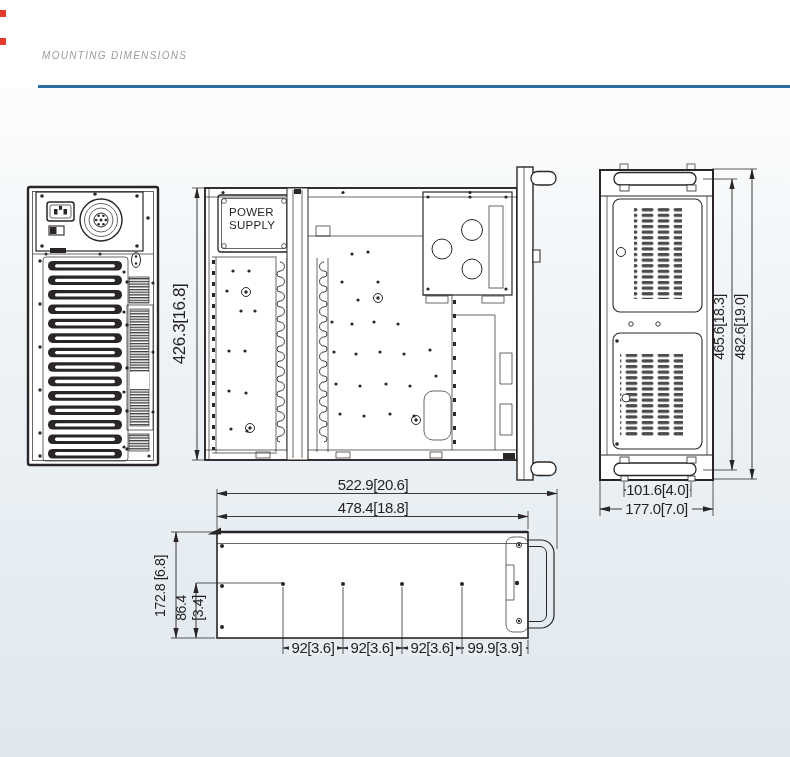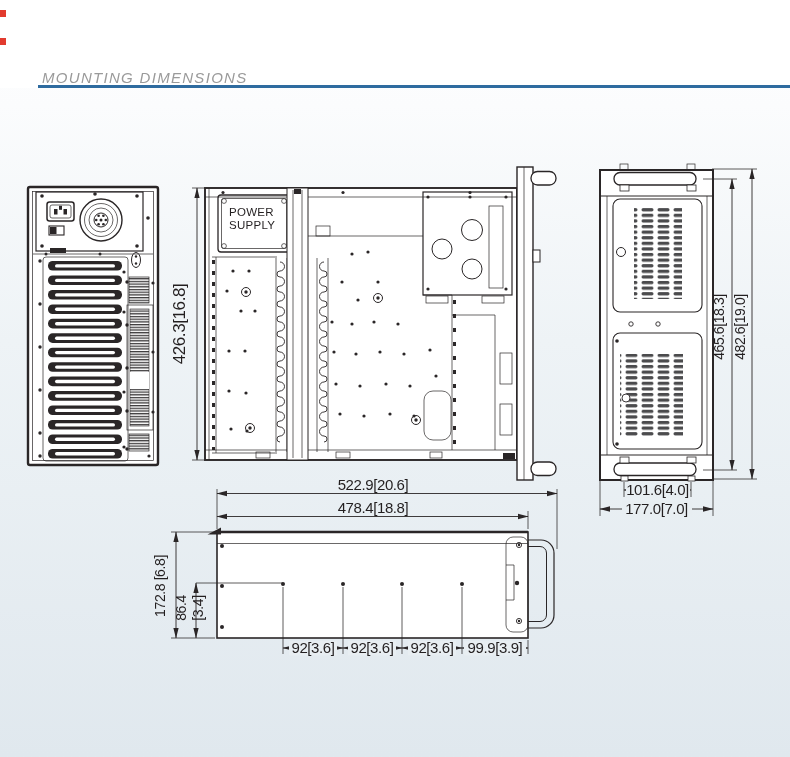--- a/index.html
+++ b/index.html
@@ -2,21 +2,21 @@
 <html><head>
 <meta charset="utf-8">
 <style>
   html,body{margin:0;padding:0;}
   body{width:790px;height:757px;position:relative;overflow:hidden;
        font-family:"Liberation Sans",sans-serif;
        background:linear-gradient(180deg,#ffffff 0%,#fbfcfd 14%,#eef3f6 45%,#e0e8ee 100%);}
   .header{position:absolute;left:0;top:0;width:790px;height:88px;background:#ffffff;}
   .page-title{position:absolute;left:40px;top:20px;font-size:33px;font-weight:bold;
        color:#21608d;letter-spacing:2px;}
-  .page-subtitle{position:absolute;left:42px;top:69px;font-size:15px;font-style:italic;
+  .page-subtitle{position:absolute;left:42px;top:50px;font-size:10px;font-style:italic;
        color:#9a9a9a;letter-spacing:1.3px;}
   .divider{position:absolute;left:38px;top:85px;width:752px;height:3px;background:#2e6b9f;}
   .red-mark{position:absolute;left:0;width:6px;height:7px;background:#e23b2e;}
   .m1{top:10px}.m2{top:38px}
   svg{position:absolute;left:0;top:0;}
   svg *{vector-effect:none;}
   .oln{fill:#ffffff;stroke:#2a2627;}
   .ln{stroke:#2a2627;fill:none;}
   .thin{stroke:#2a2627;stroke-width:.7;fill:none;}
   .dk{fill:#2a2627;stroke:none;}

